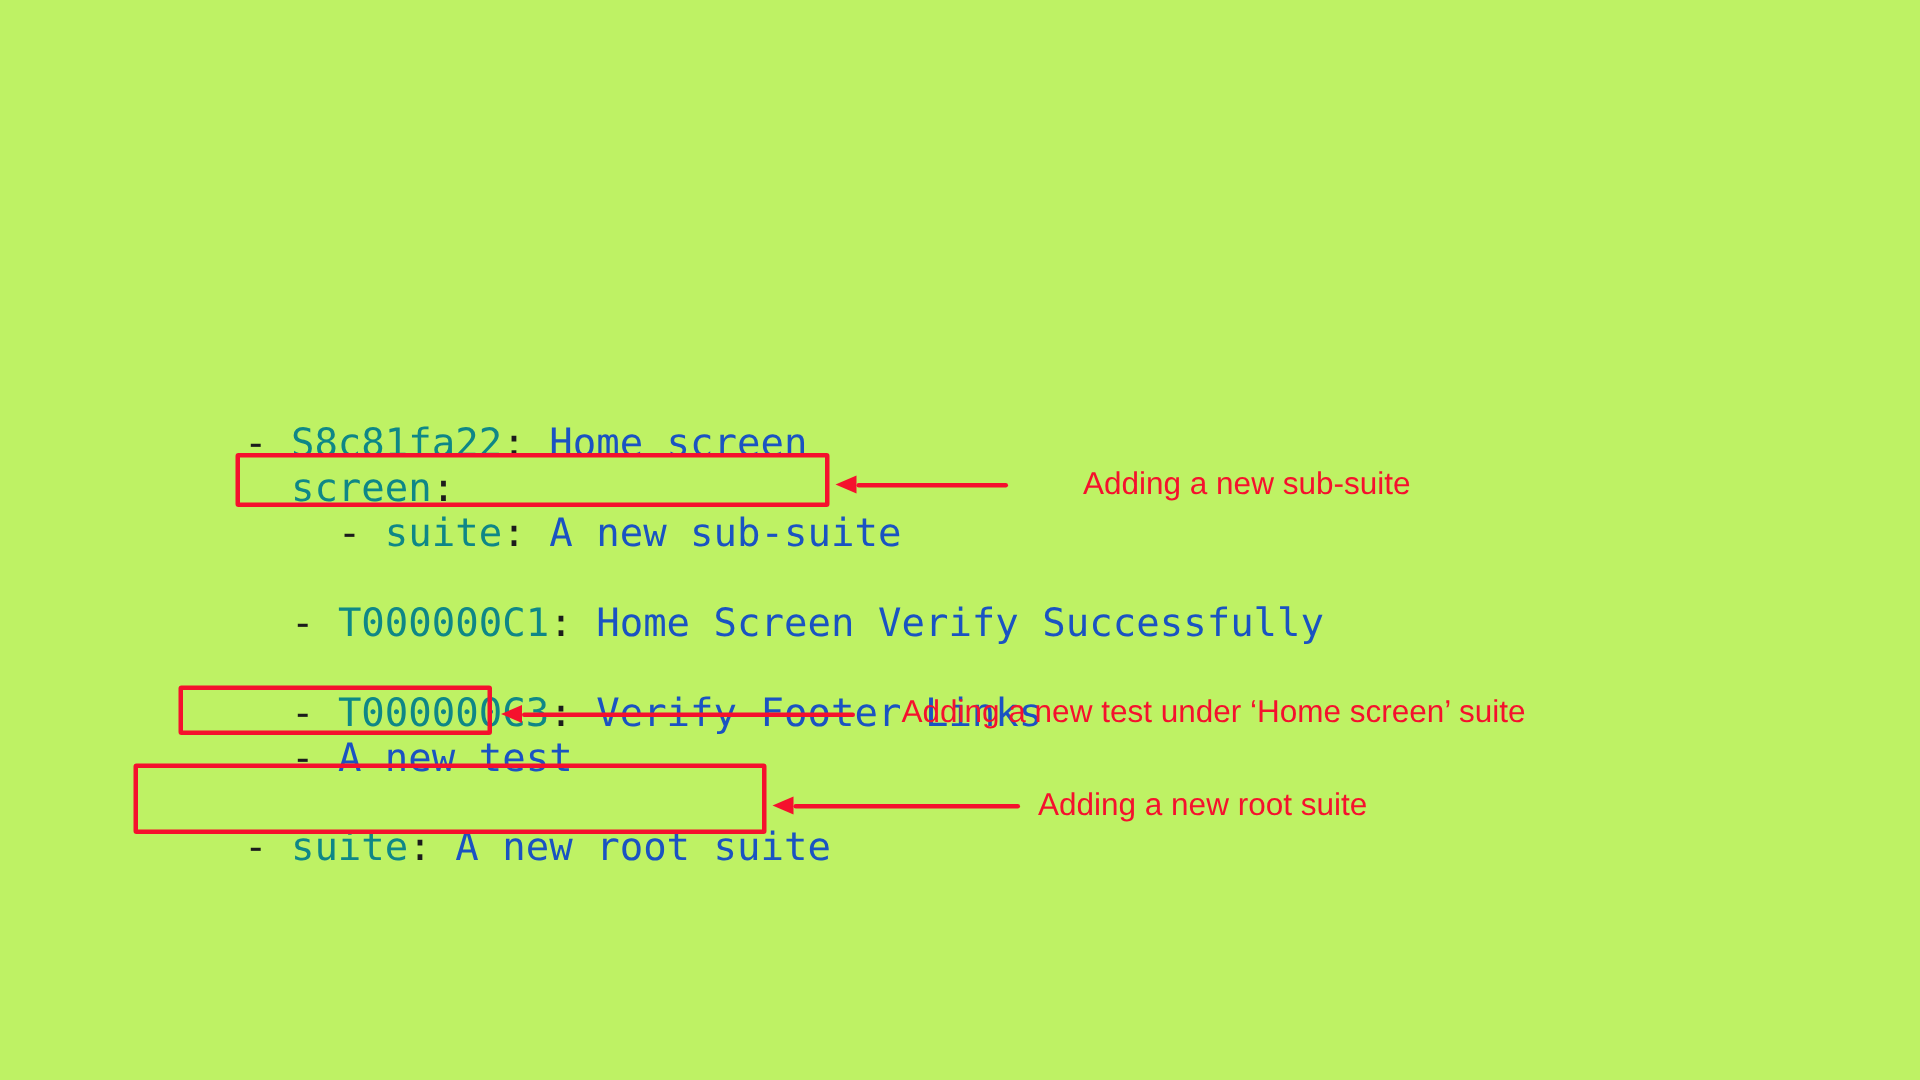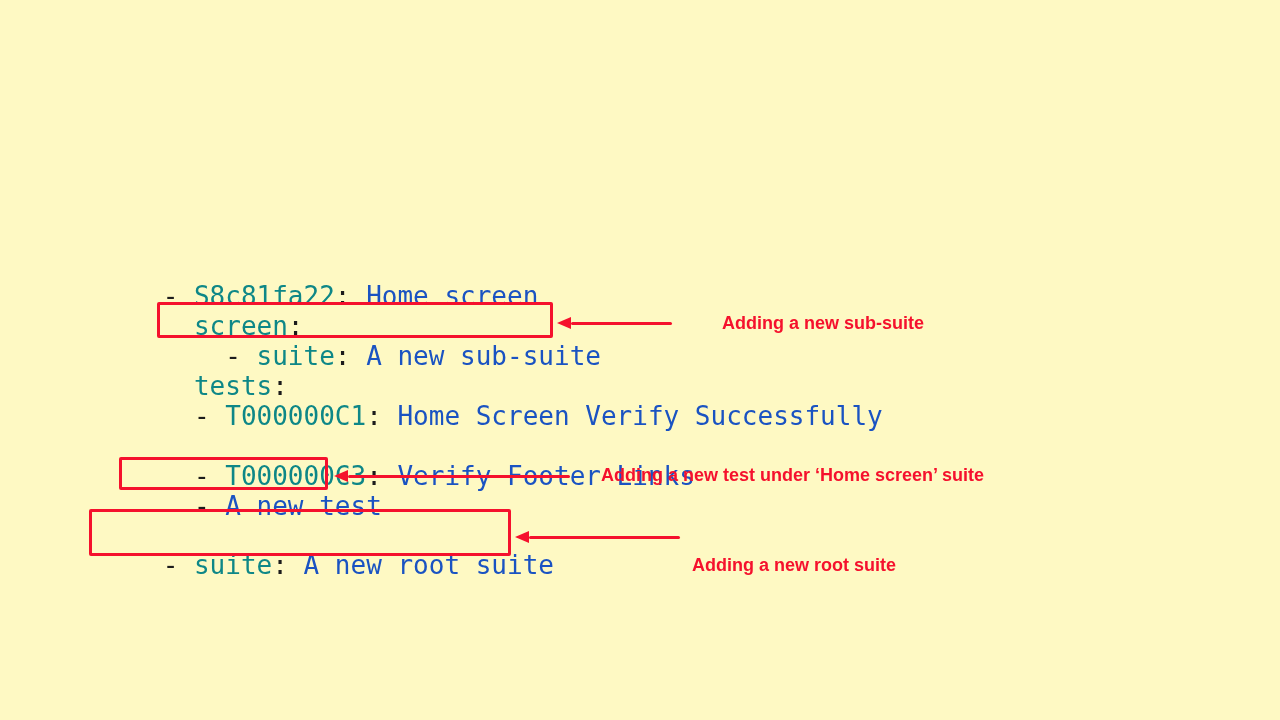--- a/index.html
+++ b/index.html
@@ -1,20 +1,20 @@
 <!DOCTYPE html>
 <html><head>
 <meta charset="utf-8">
 <style>
   html, body { margin: 0; padding: 0; background: #ffffff; }
   #canvas {
     position: relative;
     width: 1280px;
     height: 720px;
-    background: #fef9c3;
+    background: #bef264;
     overflow: hidden;
   }
   .code-line {
     position: absolute;
     left: 100px;
     white-space: pre;
     font-family: "DejaVu Sans Mono", monospace;
     font-size: 26px;
     line-height: 30px;
     height: 30px;
@@ -46,22 +46,22 @@
   .arrow-shaft {
     flex: 1;
     height: 3px;
     background: #f5112d;
     border-radius: 2px;
   }
 
   .annotation {
     position: absolute;
     font-family: "Liberation Sans", sans-serif;
-    font-weight: 700;
-    font-size: 18px;
+    font-weight: 400;
+    font-size: 21px;
     line-height: 22px;
     color: #f5112d;
     white-space: nowrap;
   }
 </style>
 </head>
 <body>
 
 <div id="canvas">
 
@@ -70,23 +70,20 @@
   </div>
 
   <div class="code-line" style="top:281px">
     <span class="tk punct">  </span><span class="tk key">screen</span><span class="tk punct">:</span>
   </div>
 
   <div class="code-line" style="top:311px">
     <span class="tk punct">    - </span><span class="tk key">suite</span><span class="tk punct">: </span><span class="tk value">A new sub-suite</span>
   </div>
 
-  <div class="code-line" style="top:341px">
-    <span class="tk punct">  </span><span class="tk key">tests</span><span class="tk punct">:</span>
-  </div>
 
   <div class="code-line" style="top:371px">
     <span class="tk punct">  - </span><span class="tk key">T000000C1</span><span class="tk punct">: </span><span class="tk value">Home Screen Verify Successfully</span>
   </div>
 
 
   <div class="code-line" style="top:431px">
     <span class="tk punct">  - </span><span class="tk key">T000000C3</span><span class="tk punct">: </span><span class="tk value">Verify Footer Links</span>
   </div>
 
@@ -110,15 +107,15 @@
     <div class="arrow-head"></div>
     <div class="arrow-shaft"></div>
   </div>
   <div class="arrow" style="left:515px; top:530px; width:165px;">
     <div class="arrow-head"></div>
     <div class="arrow-shaft"></div>
   </div>
 
   <div class="annotation" style="left:722px; top:312px;">Adding a new sub-suite</div>
   <div class="annotation" style="left:585px; top:464px;margin-left:16px;">Adding a new test under ‘Home screen’ suite</div>
-  <div class="annotation" style="left:692px; top:526px;margin-top:28px;">Adding a new root suite</div>
+  <div class="annotation" style="left:692px; top:526px;">Adding a new root suite</div>
 
 </div>
 
 </body></html>

